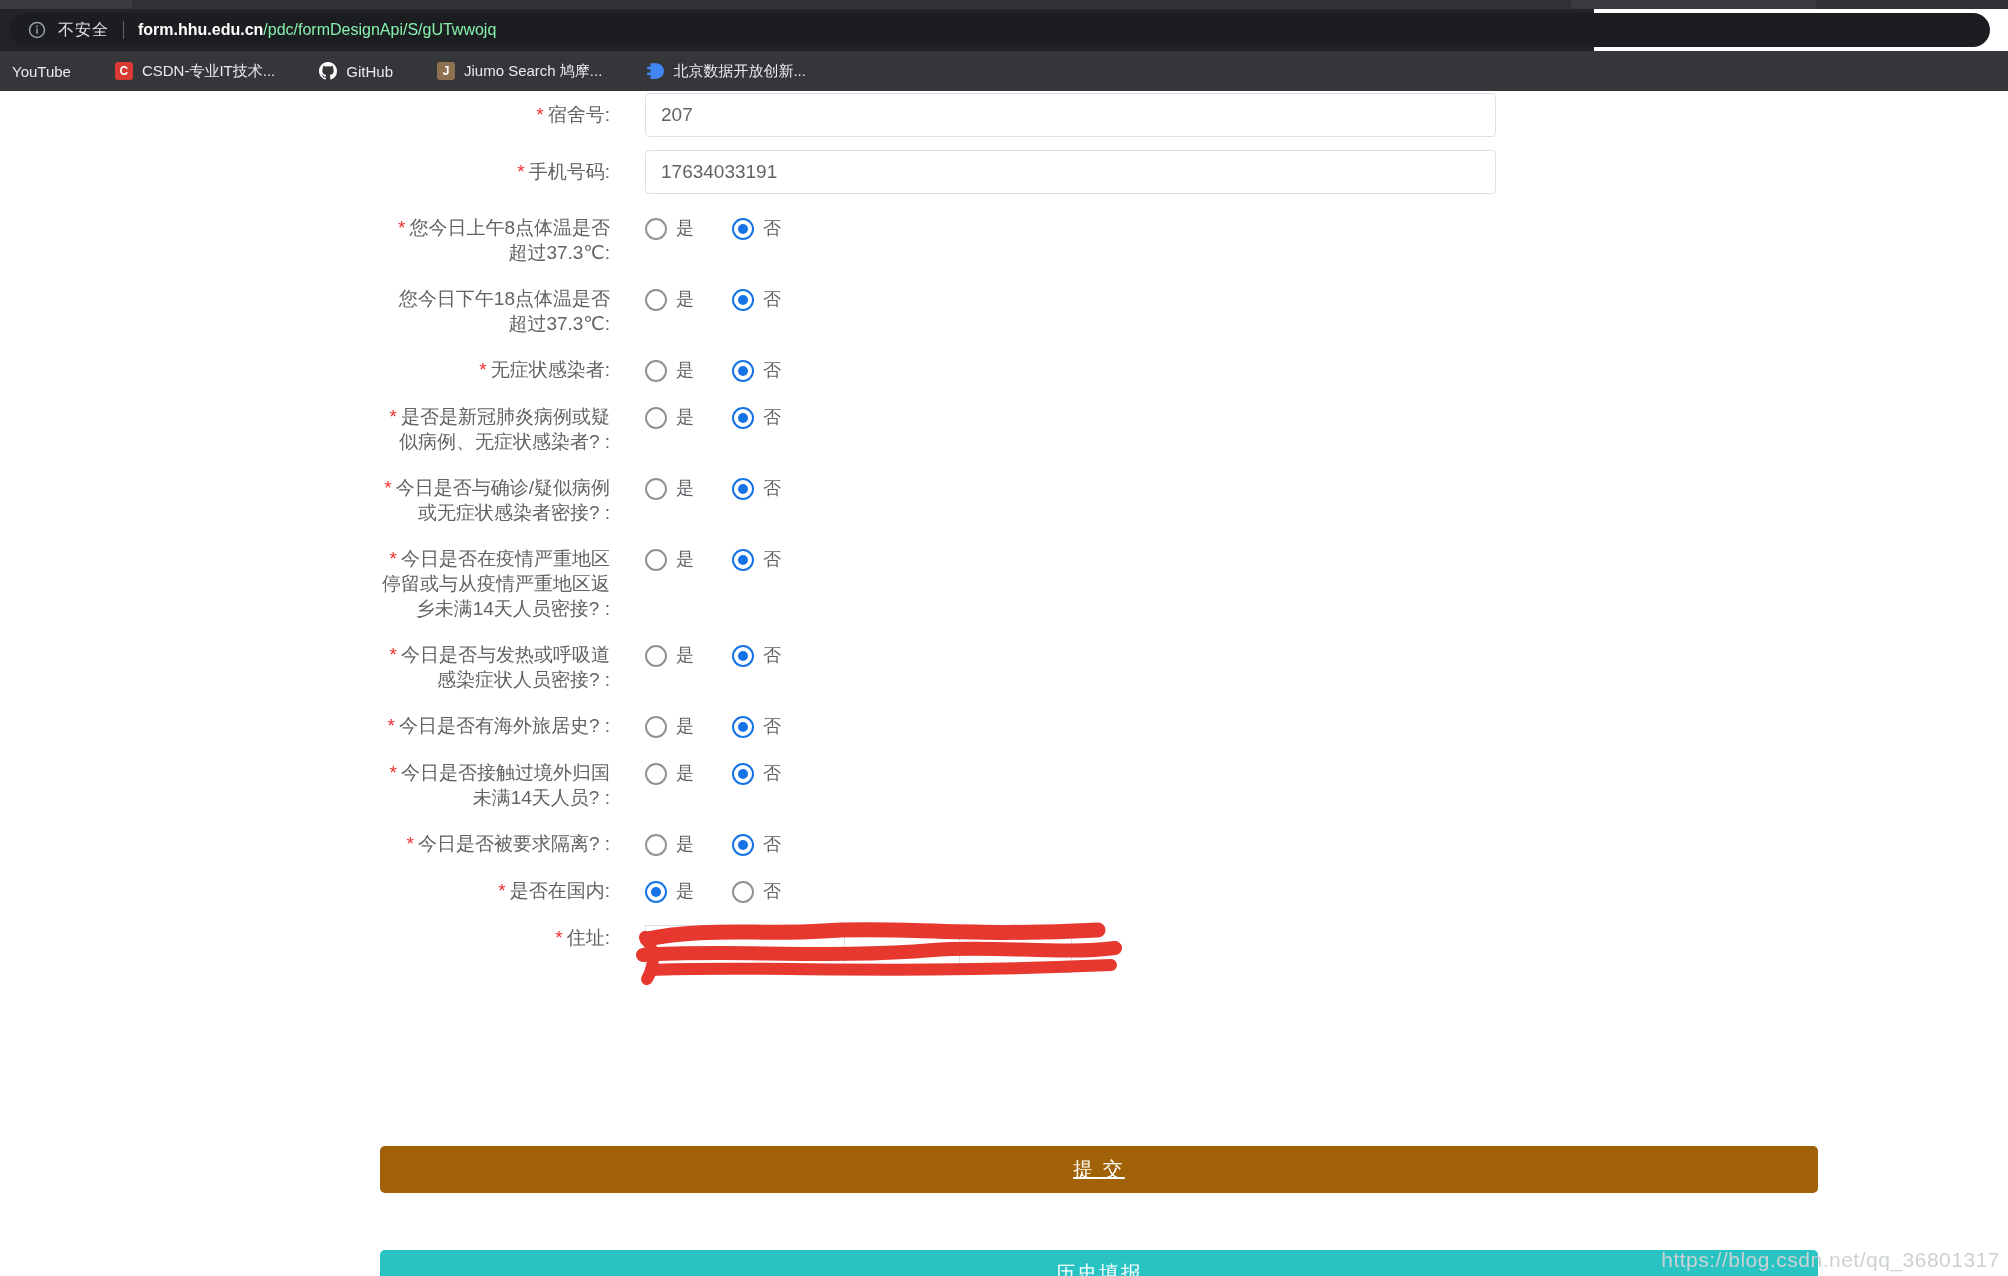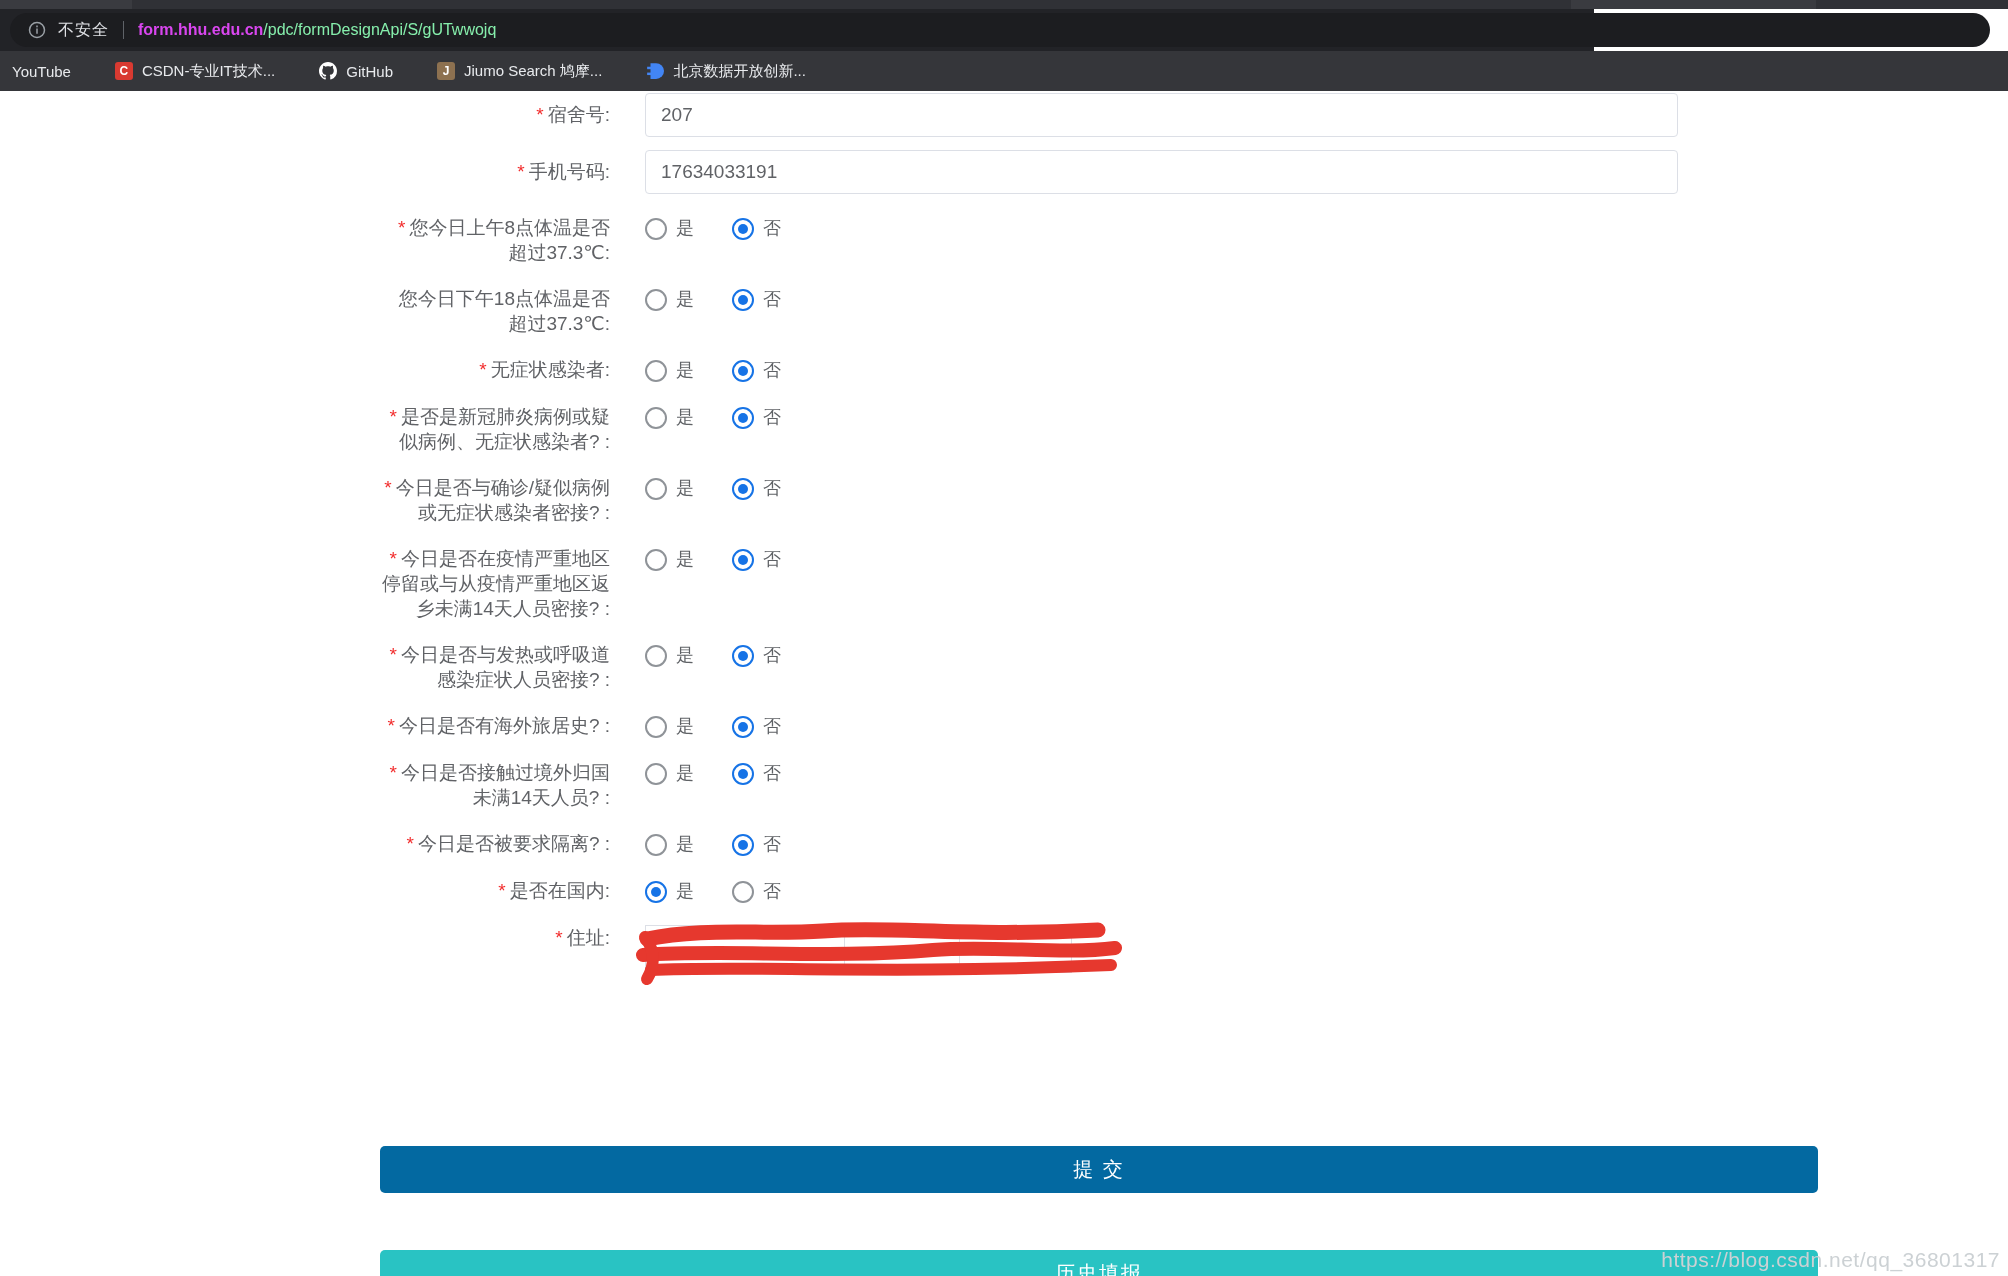--- a/index.html
+++ b/index.html
@@ -8,40 +8,40 @@
 
   
   #tabstrip{position:absolute;left:0;top:0;width:2008px;height:9px;background:#303136;}
   #tabstrip .tab-lit{position:absolute;top:0;height:9px;background:#3a3b40;}
   #toolbar{position:absolute;left:0;top:9px;width:1594px;height:42px;background:#222327;}
   #omnibox{position:absolute;left:10px;top:4px;height:34px;width:1980px;border-radius:17px;
            background:#1c1d20;display:flex;align-items:center;color:#e8eaed;font-size:16px;}
   #omnibox .info{width:18px;height:18px;margin-left:18px;flex:0 0 auto;}
   #omnibox .sec{margin-left:12px;color:#dfe1e5;letter-spacing:1px;}
   #omnibox .divider{width:1px;height:18px;background:#5f6368;margin:0 14px;}
-  .url-domain{color:#d946ef;font-weight:bold;}
+  .url-domain{color:#ffffff;font-weight:bold;}
   .url-path{color:#86efac;}
   #bookmarks{position:absolute;left:0;top:51px;width:2008px;height:40px;background:#35363a;
              display:flex;align-items:center;padding-left:12px;box-sizing:border-box;}
   .bm{display:flex;align-items:center;margin-right:44px;color:#e8eaed;font-size:15px;white-space:nowrap;cursor:pointer;}
   .bm .fav{width:18px;height:18px;margin-right:9px;border-radius:3px;display:flex;
            align-items:center;justify-content:center;font-size:12px;font-weight:bold;color:#fff;flex:0 0 auto;}
 
   
   #content{position:absolute;left:0;top:91px;width:2008px;height:1185px;background:#fff;}
   #theform{margin-left:380px;width:1438px;padding-top:2px;}
   .frow{display:flex;margin-bottom:21px;}
   .frow.tight{margin-bottom:13px;}
   .flabel{width:230px;flex:0 0 auto;text-align:right;color:#606266;font-weight:normal;
           font-size:19px;line-height:25px;}
   .frow.inputrow .flabel{line-height:44px;}
   .req{color:#f22d2d;margin-right:4px;font-size:19px;}
   .optional .req{visibility:hidden;}
   .fctrl{margin-left:35px;flex:1;}
-  .tinput{width:1033px;height:44px;box-sizing:border-box;border:1px solid #dcdfe6;border-radius:4px;
+  .tinput{width:851px;height:44px;box-sizing:border-box;border:1px solid #dcdfe6;border-radius:4px;
           padding:0 15px;font-size:19px;color:#606266;background:#fff;outline:none;
           font-family:"Liberation Sans","DejaVu Sans",sans-serif;}
   .radio-group{display:flex;align-items:flex-start;padding-top:1px;}
   .opt{display:flex;align-items:center;margin-right:38px;cursor:pointer;color:#5f6266;font-size:18px;line-height:25px;}
   .rb{width:18px;height:18px;border:2px solid #8f9398;border-radius:50%;background:#fff;
       display:inline-block;margin-right:9px;position:relative;box-sizing:content-box;flex:0 0 auto;}
   .opt.checked .rb{border-color:#1673e6;}
   .opt.checked .rb::after{content:'';position:absolute;left:4px;top:4px;width:10px;height:10px;
       border-radius:50%;background:#1673e6;}
   
@@ -290,19 +290,19 @@
               <path d="M10 42 C90 36, 200 46, 300 37 C360 32, 430 42, 482 35" fill="none" stroke="#e6382e" stroke-width="14" stroke-linecap="round"></path>
               <path d="M18 57 C110 52, 250 62, 478 52" fill="none" stroke="#e6382e" stroke-width="12" stroke-linecap="round"></path>
               <path d="M12 24 C24 40, 20 56, 14 66" fill="none" stroke="#e6382e" stroke-width="12" stroke-linecap="round"></path>
             </svg>
           </div>
         </div>
       </div>
 
     </div>
 
-    <button id="submit-btn" class="bigbtn" style="background:#0369a1;">提 交</button>
+    <button id="submit-btn" class="bigbtn" style="background:#a16207;text-decoration:underline;">提 交</button>
     <button id="history-btn" class="bigbtn" style="background:#29c3c3;margin-top:30px;">历史填报</button>
 
     <div id="watermark">https://blog.csdn.net/qq_36801317</div>
   </div>
 
 </div>
 
 </body></html>

